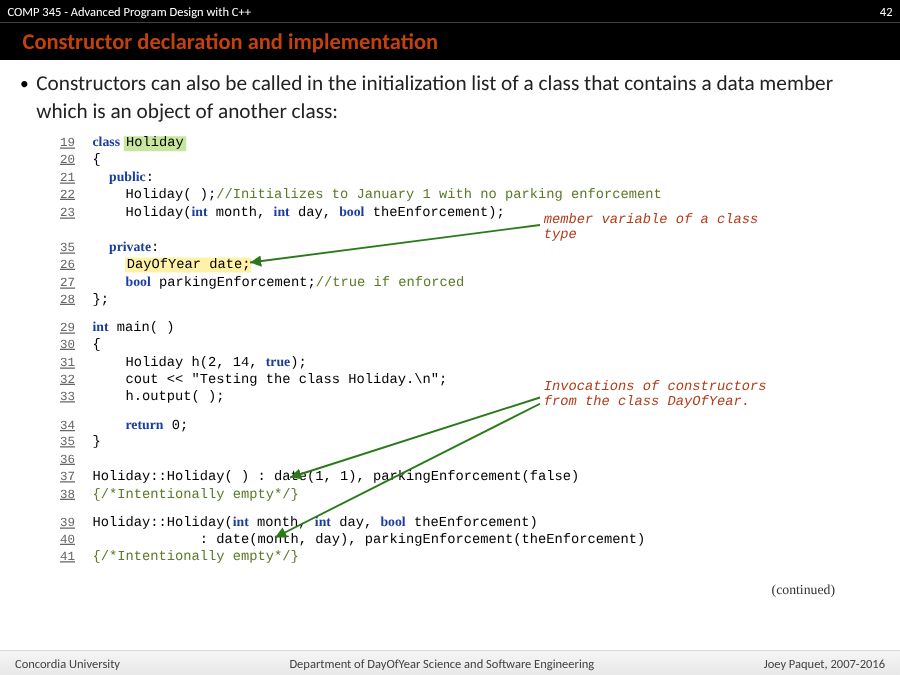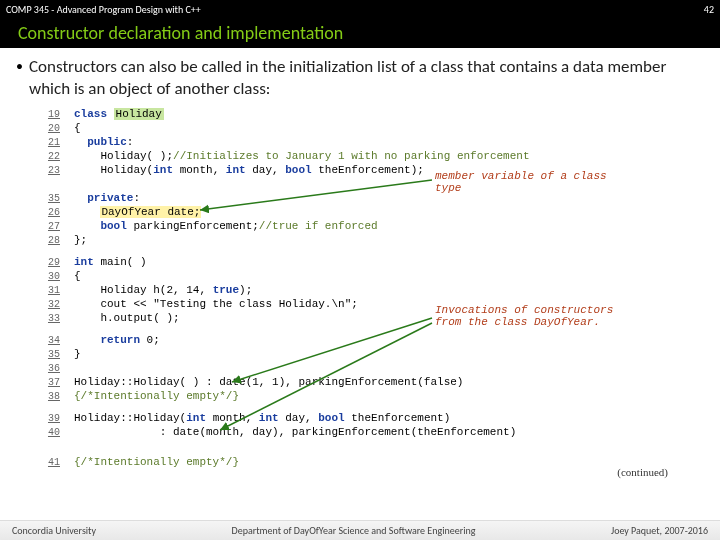--- a/index.html
+++ b/index.html
@@ -1,27 +1,27 @@
 <!DOCTYPE html>
 <html><head>
 <meta charset="utf-8">
 <style>
   * { margin: 0; padding: 0; box-sizing: border-box; }
   body { font-family: Calibri, Arial, sans-serif; width: 720px; height: 540px; overflow: hidden; position: relative; background: #fff; }
   .topbar { background: #000; color: #fff; height: 18px; display: flex; justify-content: space-between; align-items: center; padding: 0 6px; font-size: 10px; }
   .titlebar { background: #000; height: 30px; display: flex; align-items: center; padding: 0 18px; }
-  .titlebar span { color: #84cc16; font-size: 18px; font-weight: 400; }
+  .titlebar span { color: #c2410c; font-size: 18px; font-weight: 700; }
   .content { padding: 8px 16px 0 16px; font-size: 17px; color: #222; }
   .bullet { display: flex; gap: 6px; }
   .bullet .dot { color: #000; font-size: 14px; line-height: 22px; }
   .bullet .txt { line-height: 22px; }
   .codebox { margin: 8px 40px 0 40px; height: 370px; position: relative; font-family: "Courier New", monospace; font-size: 11px; }
   .line { position: absolute; white-space: pre; }
   .ln { display: inline-block; width: 20px; text-align: right; color: #666; margin-right: 14px; font-size:10px;text-decoration:underline;}
-  .kw-blue { color: #1a3d9e; font-weight: bold; }
+  .kw-blue { color: #1a3d9e; font-weight: bold; font-family: Liberation Serif, serif; }
   .hl-green { background: #c8e6a0; padding: 0 2px; }
   .hl-yellow { background: #fff2a8; padding: 0 1px; }
   .comment-g { color: #5b7a2a; }
   .comment-i { color: #b23d1a; font-style: italic; }
   svg.arrows { position: absolute; top: 0; left: 0; width: 100%; height: 100%; pointer-events: none; }
   .continued { position:absolute; right:12px; bottom:0; font-size:11px; color:#333; font-family:Liberation Serif, serif;}
   .footer { position: absolute; bottom: 0; left: 0; right: 0; height: 20px; background: linear-gradient(#f5f5f5,#e8e8e8); border-top: 1px solid #ddd; display: flex; justify-content: space-between; align-items: center; padding: 0 12px; font-size: 10px; color: #444; }
 </style>
 </head>
 <body>
@@ -57,21 +57,21 @@
   <div class="line" style="top:176px"><span class="ln">31</span>    <span>Holiday h(2, 14, </span><span class="kw-blue">true</span><span>);</span></div>
   <div class="line" style="top:190px"><span class="ln">32</span>    <span>cout &lt;&lt; "Testing the class Holiday.\n";</span></div>
   <div class="line" style="top:204px"><span class="ln">33</span>    <span>h.output( );</span></div>
   <div class="line" style="top:226px"><span class="ln">34</span>    <span class="kw-blue">return</span><span> 0;</span></div>
   <div class="line" style="top:240px"><span class="ln">35</span><span>}</span></div>
   <div class="line" style="top:254px"><span class="ln">36</span></div>
   <div class="line" style="top:268px"><span class="ln">37</span><span>Holiday::Holiday( ) : date(1, 1), parkingEnforcement(false)</span></div>
   <div class="line" style="top:282px"><span class="ln">38</span><span class="comment-g">{/*Intentionally empty*/}</span></div>
   <div class="line" style="top:304px"><span class="ln">39</span><span>Holiday::Holiday(</span><span class="kw-blue">int</span><span> month, </span><span class="kw-blue">int</span><span> day, </span><span class="kw-blue">bool</span><span> theEnforcement)</span></div>
   <div class="line" style="top:318px"><span class="ln">40</span><span>             : date(month, day), parkingEnforcement(theEnforcement)</span></div>
-  <div class="line" style="top:348px"><span class="ln">41</span><span class="comment-g">{/*Intentionally empty*/}</span></div>
+  <div class="line" style="top:332px"><span class="ln">41</span><span class="comment-g">{/*Intentionally empty*/}</span></div>
 
   <div class="line comment-i" style="top:196px; left:395px; width:180px; white-space:normal;">Invocations of constructors from the class DayOfYear.</div>
   <div class="line comment-i" style="top:62px; left:395px; width:180px; white-space:normal;">member variable of a class type</div>
   <div class="continued">(continued)</div>
 
   <svg class="arrows">
     <defs>
         <marker id="ah" markerWidth="8" markerHeight="8" refX="6" refY="3" orient="auto">
           <path d="M0,0 L6,3 L0,6 Z" fill="#2a7a1a"></path>
         </marker>

